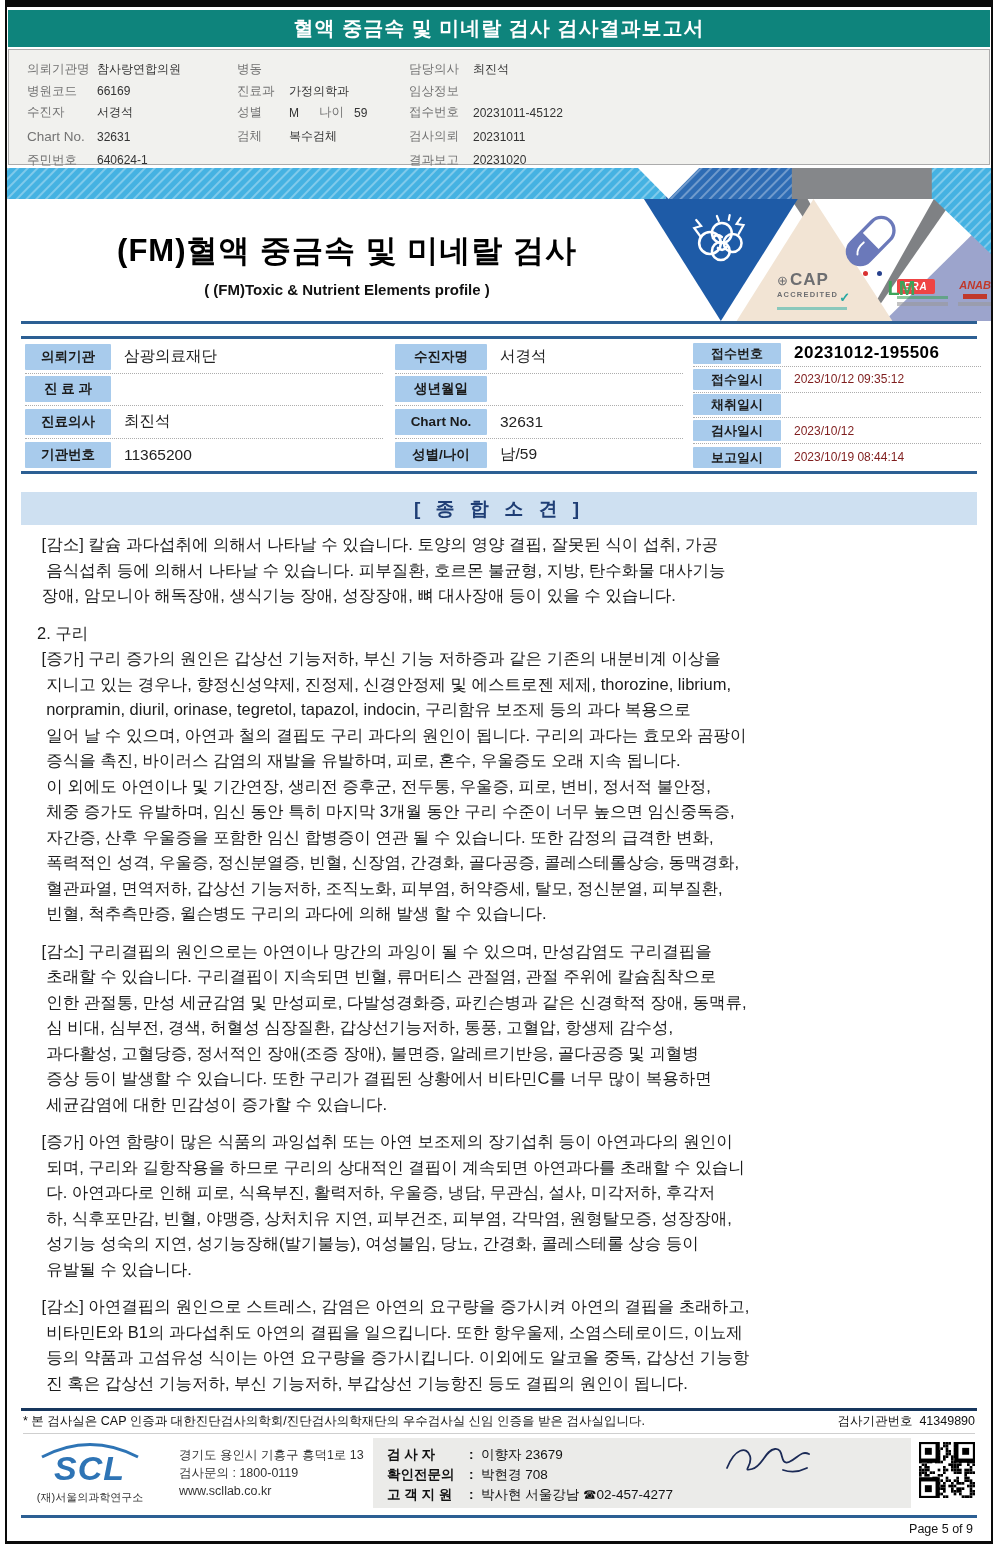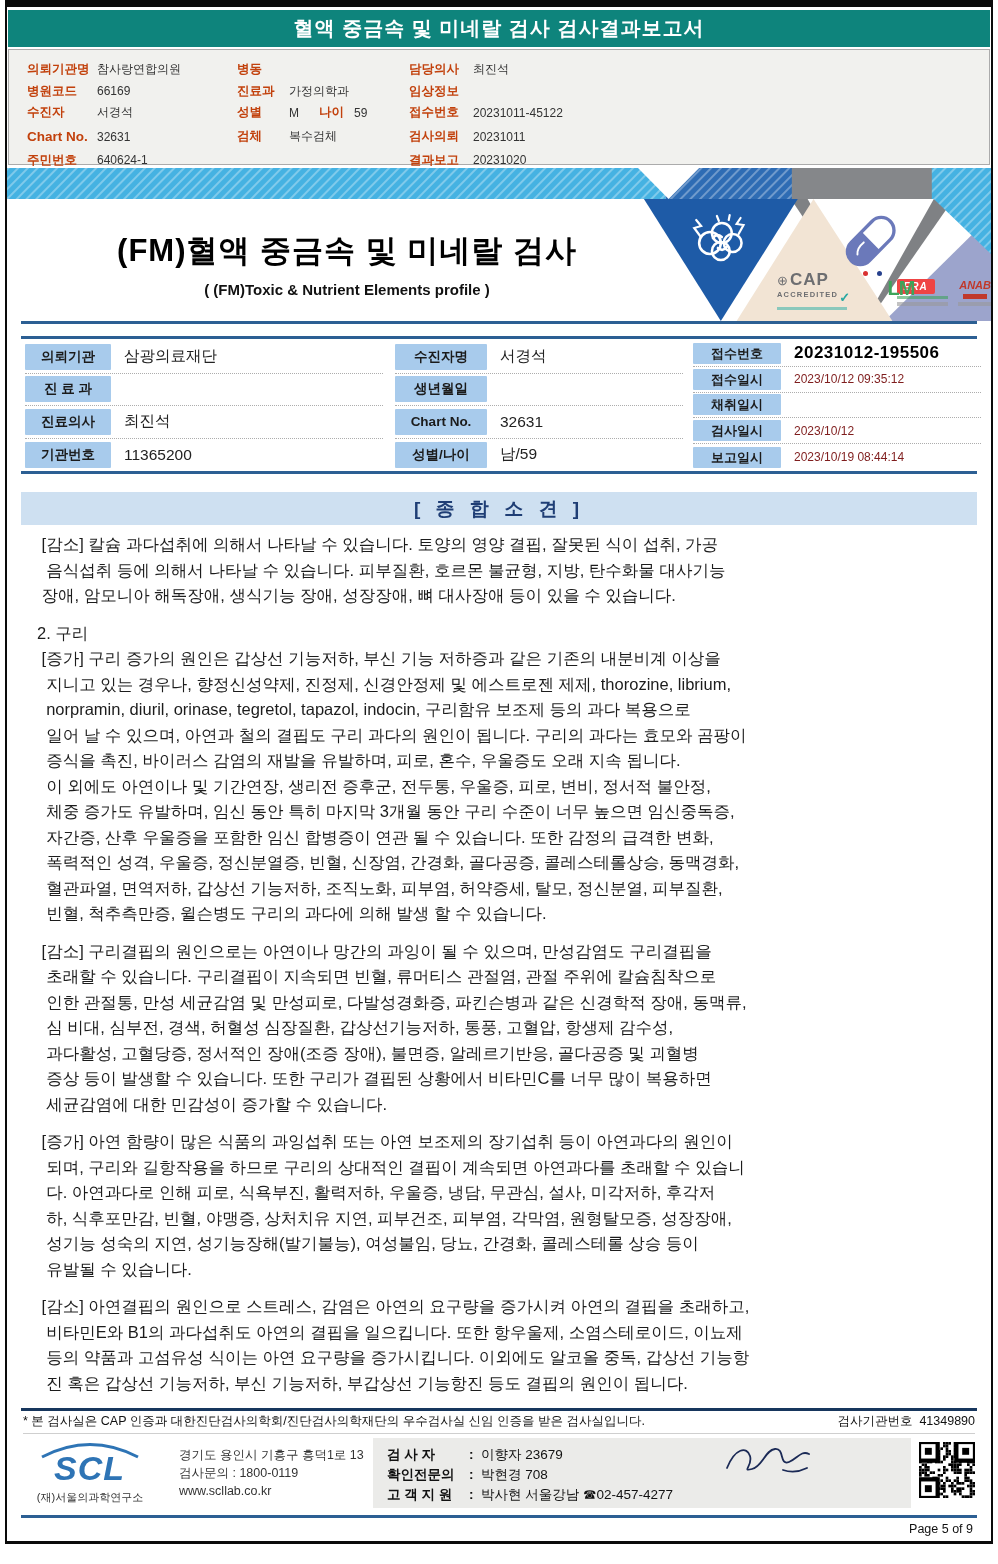--- a/index.html
+++ b/index.html
@@ -14,21 +14,21 @@
              line-height:37px;font-size:20px;font-weight:bold;letter-spacing:1px;}
 
   
   .hdr-box{position:relative;margin:2px 1px 0;height:116px;background:#F1F1EE;border:1px solid #ABABAB;}
   .hcol{position:absolute;top:9px;}
   .hcol-1{left:18px;width:200px;}
   .hcol-2{left:228px;width:190px;}
   .hcol-3{left:400px;width:330px;}
   .irow{height:21.5px;display:flex;align-items:center;}
   .irow.tall{height:26px;}
-  .ilab{font-size:12.5px;font-weight:bold;color:#c2410c;white-space:nowrap;}
+  .ilab{font-size:12.5px;font-weight:normal;color:#737373;white-space:nowrap;}
   .hcol-1 .ilab{width:70px;}
   .hcol-2 .ilab{width:52px;}
   .hcol-3 .ilab{width:64px;}
   .ival{font-size:12px;color:#333;white-space:nowrap;}
   .ilab.inline2{width:auto;margin-left:20px;margin-right:10px;}
 
   
   .banner{position:relative;margin-top:3px;height:153px;background:#fff;overflow:hidden;}
   .deco{position:absolute;inset:0;width:100%;height:100%;}
   .banner-title{position:absolute;left:55px;top:62px;width:570px;text-align:center;}

